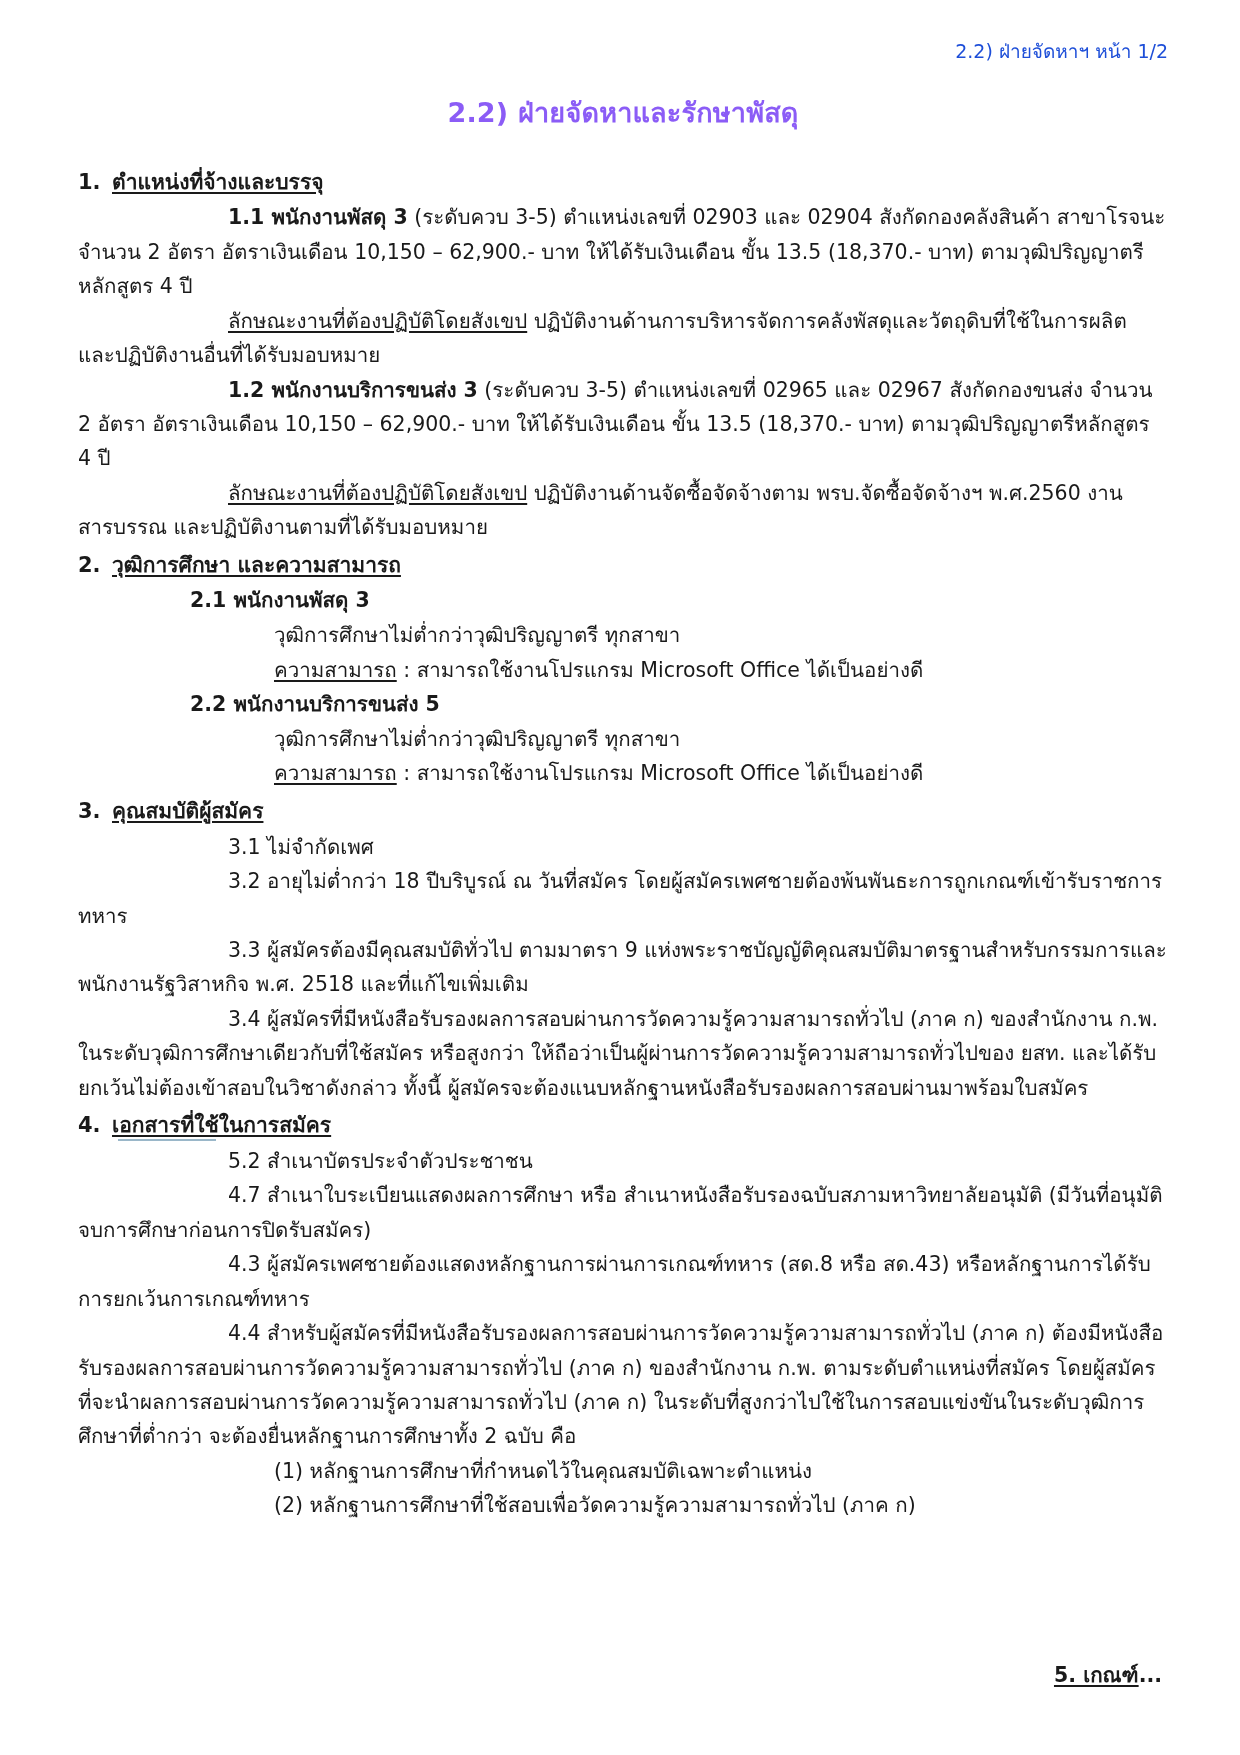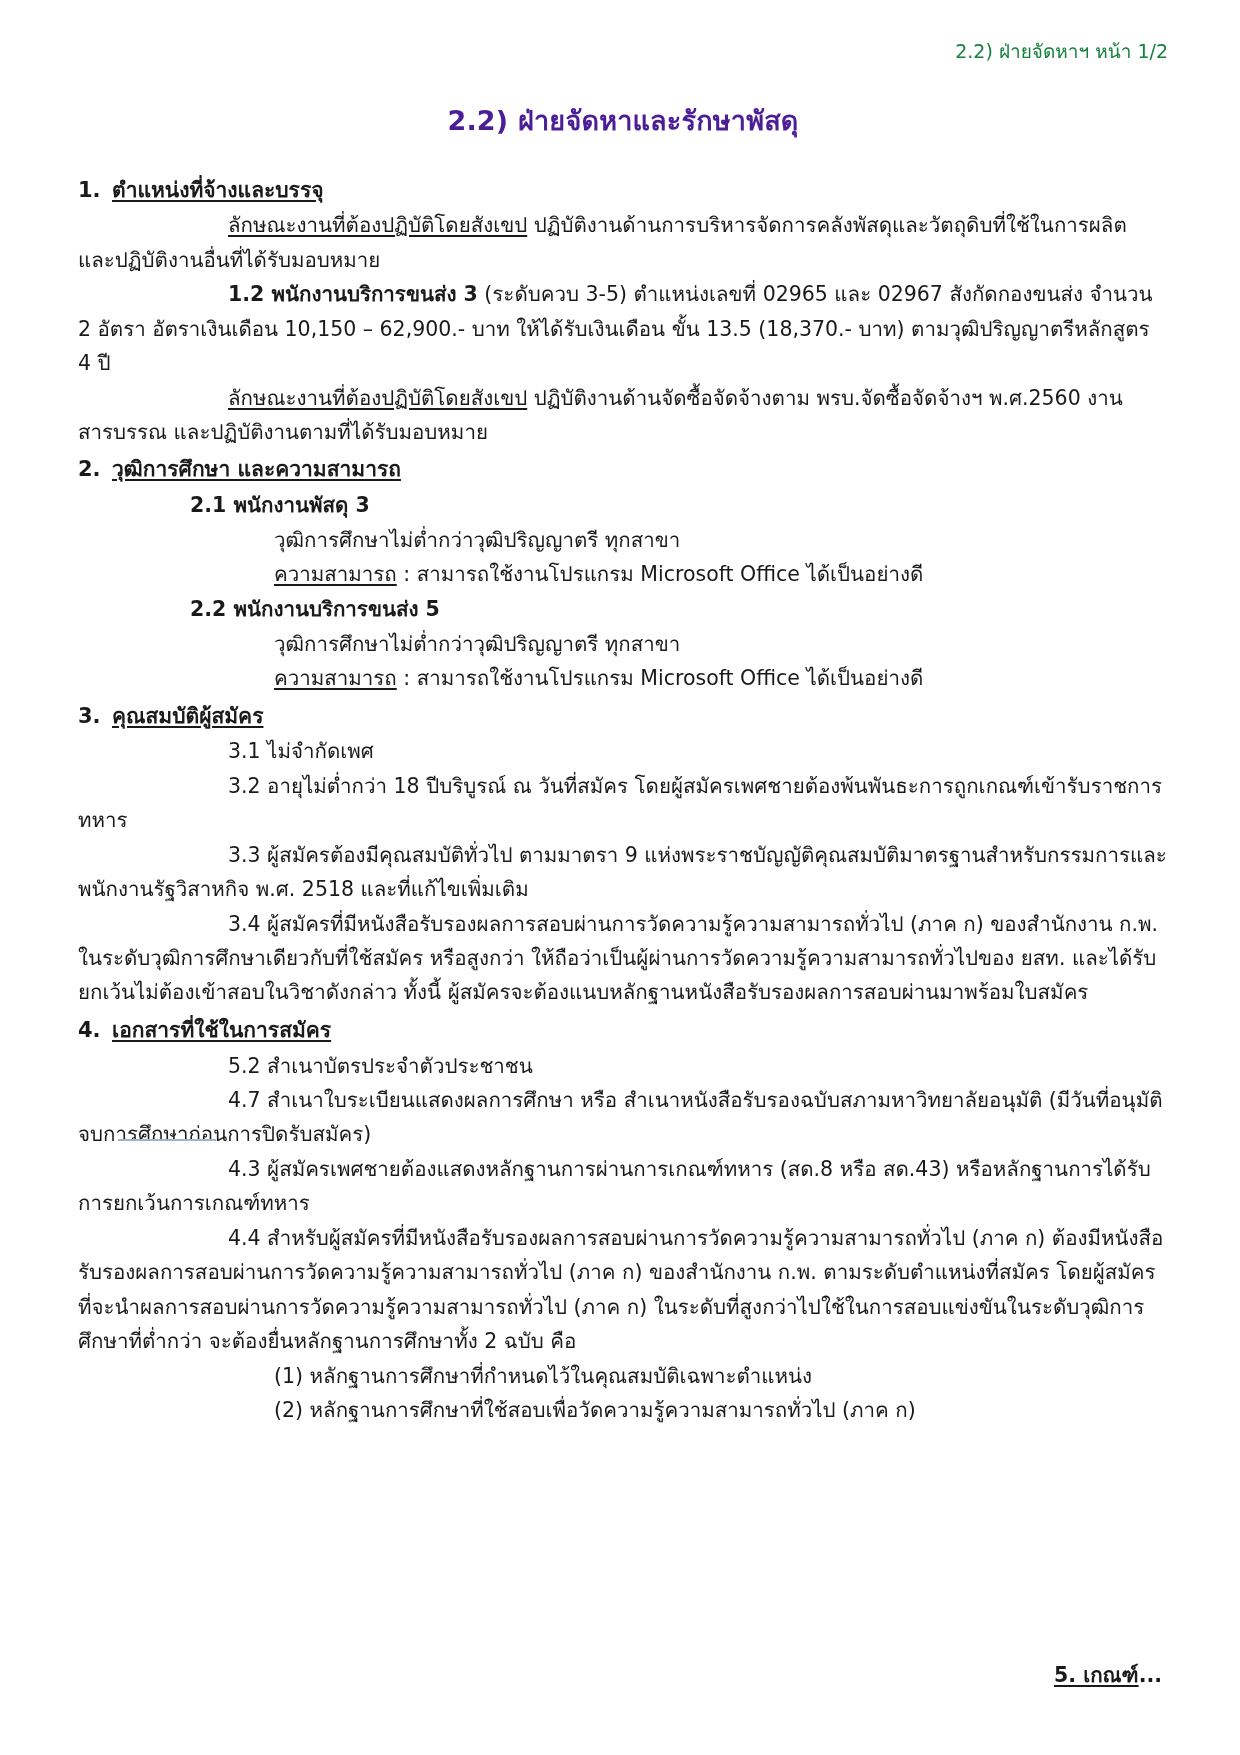--- a/index.html
+++ b/index.html
@@ -17,28 +17,28 @@
     height: 1755px;
     margin: 0 auto;
     background: #ffffff;
     box-sizing: border-box;
     padding: 38px 72px 40px 78px;
   }
   .header-right {
     text-align: right;
     font-size: 19px;
     line-height: 1.4;
-    color: #15803d;
-    margin-bottom: 34px;
+    color: #1d4ed8;
+    margin-bottom: 26px;
   }
   .doc-title {
     text-align: center;
     font-size: 27px;
     font-weight: bold;
-    color: #4c1d95;
+    color: #8b5cf6;
     margin: 0 0 30px 0;
     letter-spacing: 0.2px;
   }
   .sec {
     margin-bottom: 2px;
   }
   .sec-head {
     font-size: 21px;
     font-weight: bold;
     line-height: 1.75;
@@ -99,20 +99,21 @@
     <span>2.2) ฝ่ายจัดหาฯ หน้า 1/2</span>
   </div>
 
   <h1 class="doc-title">2.2) ฝ่ายจัดหาและรักษาพัสดุ</h1>
 
   <div class="sec">
     <div class="sec-head">
       <span class="sec-num">1.</span>
       <span class="sec-title-u">ตำแหน่งที่จ้างและบรรจุ</span>
     </div>
+    <p class="body ind2"><span class="b">1.1 พนักงานพัสดุ 3</span><span> (ระดับควบ 3-5) ตำแหน่งเลขที่ 02903 และ 02904 สังกัดกองคลังสินค้า สาขาโรจนะ จำนวน 2 อัตรา อัตราเงินเดือน 10,150 – 62,900.- บาท ให้ได้รับเงินเดือน ขั้น 13.5 (18,370.- บาท) ตามวุฒิปริญญาตรีหลักสูตร 4 ปี</span></p>
     <p class="body ind2"><span class="u">ลักษณะงานที่ต้องปฏิบัติโดยสังเขป</span><span> ปฏิบัติงานด้านการบริหารจัดการคลังพัสดุและวัตถุดิบที่ใช้ในการผลิต และปฏิบัติงานอื่นที่ได้รับมอบหมาย</span></p>
     <p class="body ind2"><span class="b">1.2 พนักงานบริการขนส่ง 3</span><span> (ระดับควบ 3-5) ตำแหน่งเลขที่ 02965 และ 02967 สังกัดกองขนส่ง จำนวน 2 อัตรา อัตราเงินเดือน 10,150 – 62,900.- บาท ให้ได้รับเงินเดือน ขั้น 13.5 (18,370.- บาท) ตามวุฒิปริญญาตรีหลักสูตร 4 ปี</span></p>
     <p class="body ind2"><span class="u">ลักษณะงานที่ต้องปฏิบัติโดยสังเขป</span><span> ปฏิบัติงานด้านจัดซื้อจัดจ้างตาม พรบ.จัดซื้อจัดจ้างฯ พ.ศ.2560 งานสารบรรณ และปฏิบัติงานตามที่ได้รับมอบหมาย</span></p>
   </div>
 
   <div class="sec">
     <div class="sec-head">
       <span class="sec-num">2.</span>
       <span class="sec-title-u">วุฒิการศึกษา และความสามารถ</span>
     </div>

